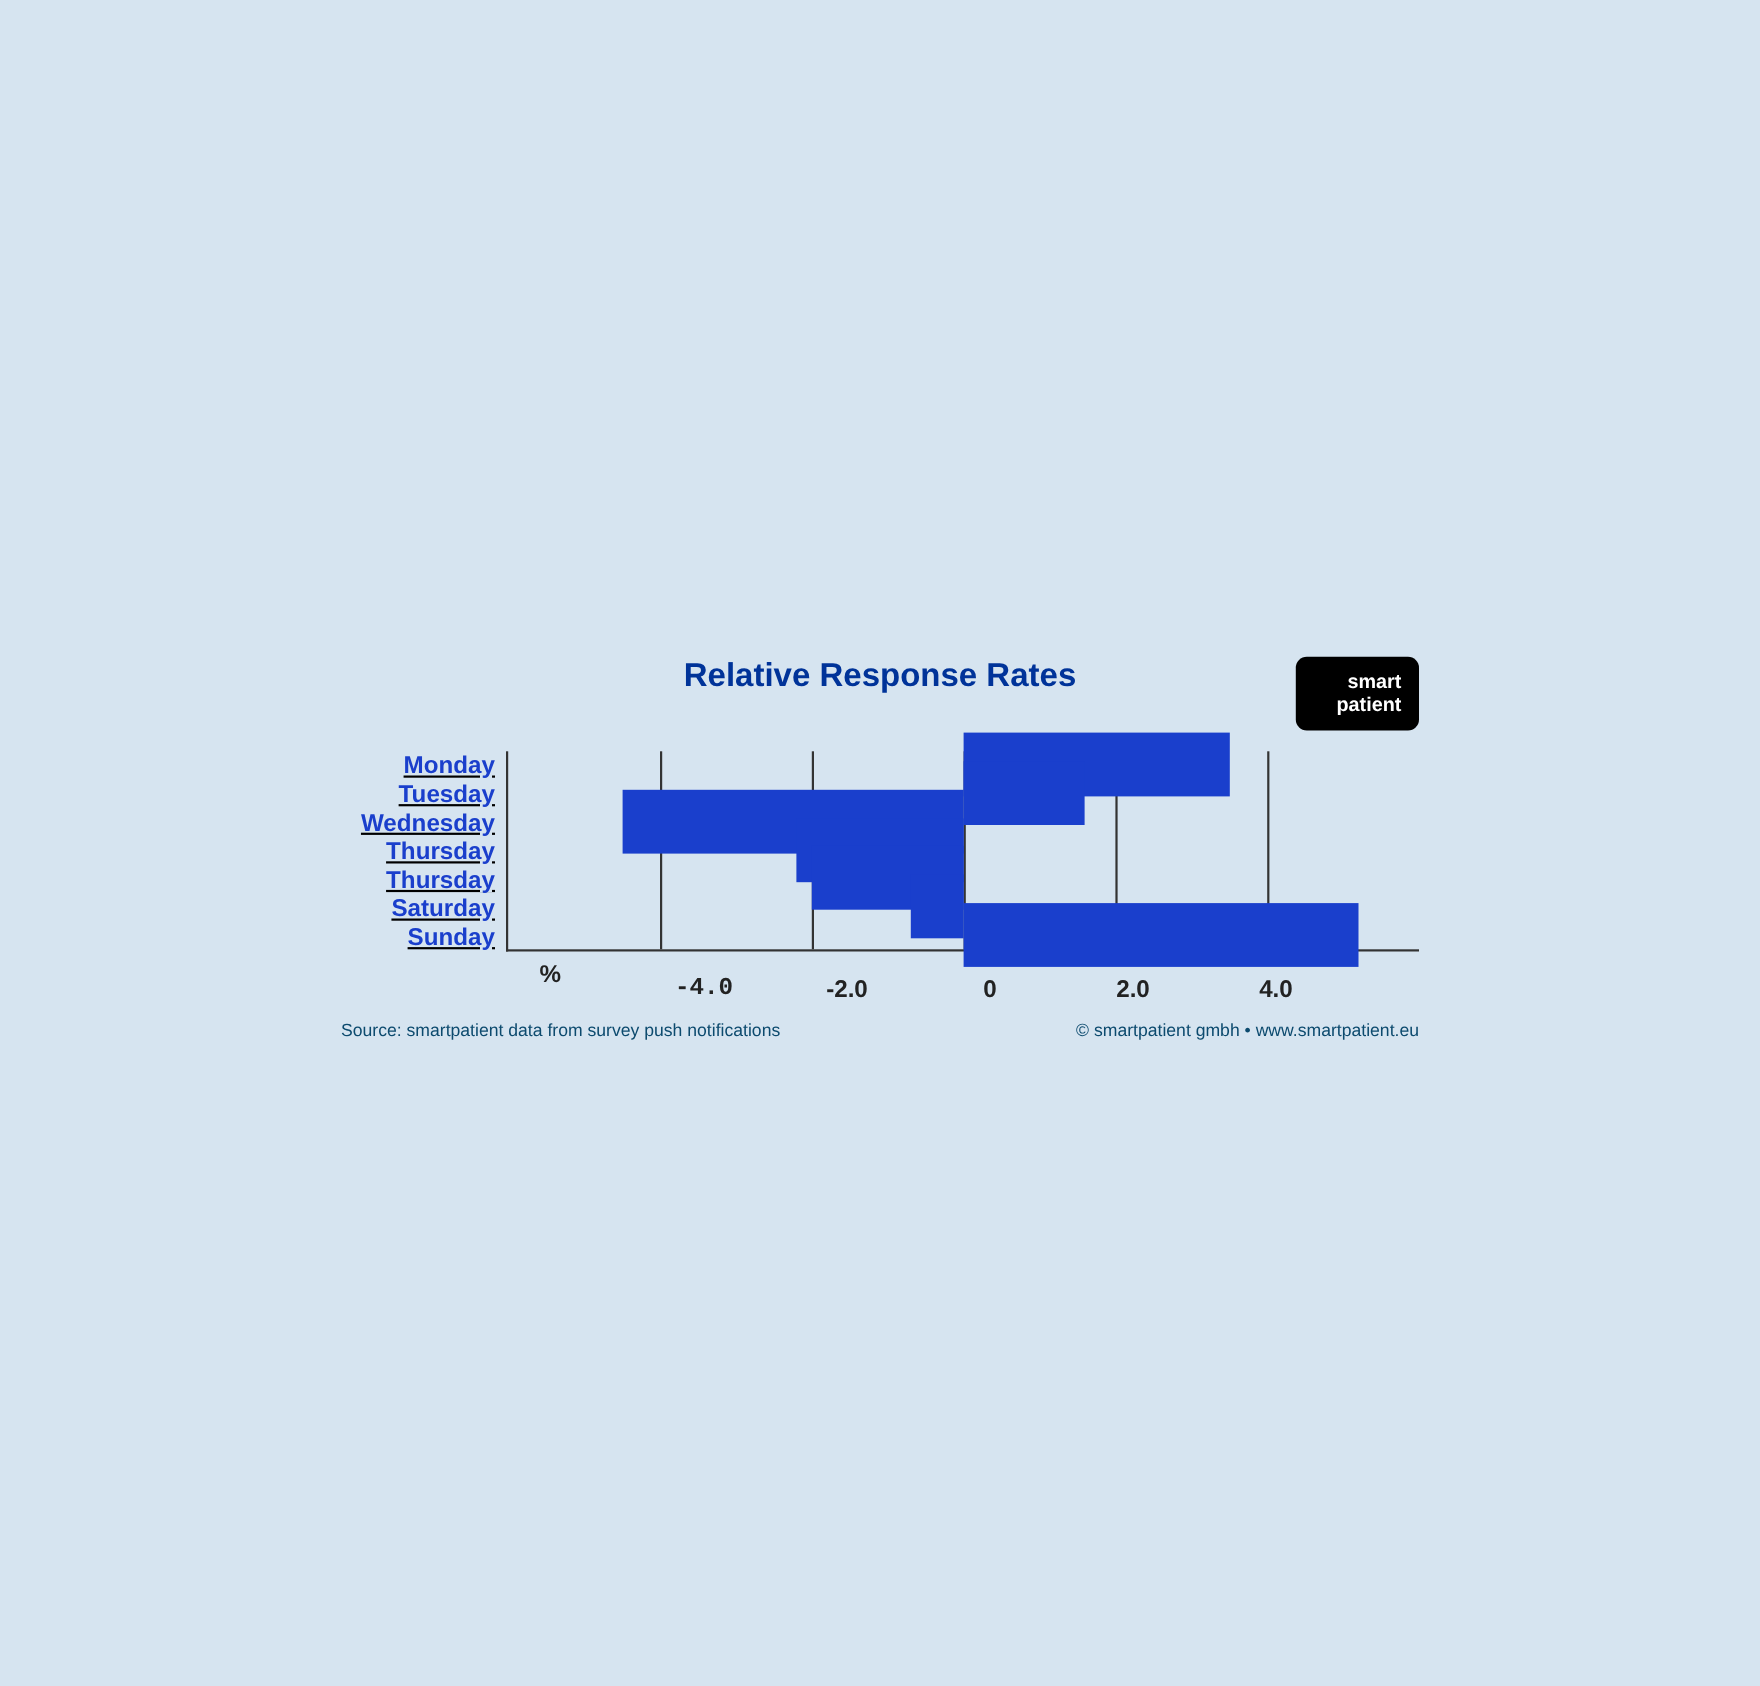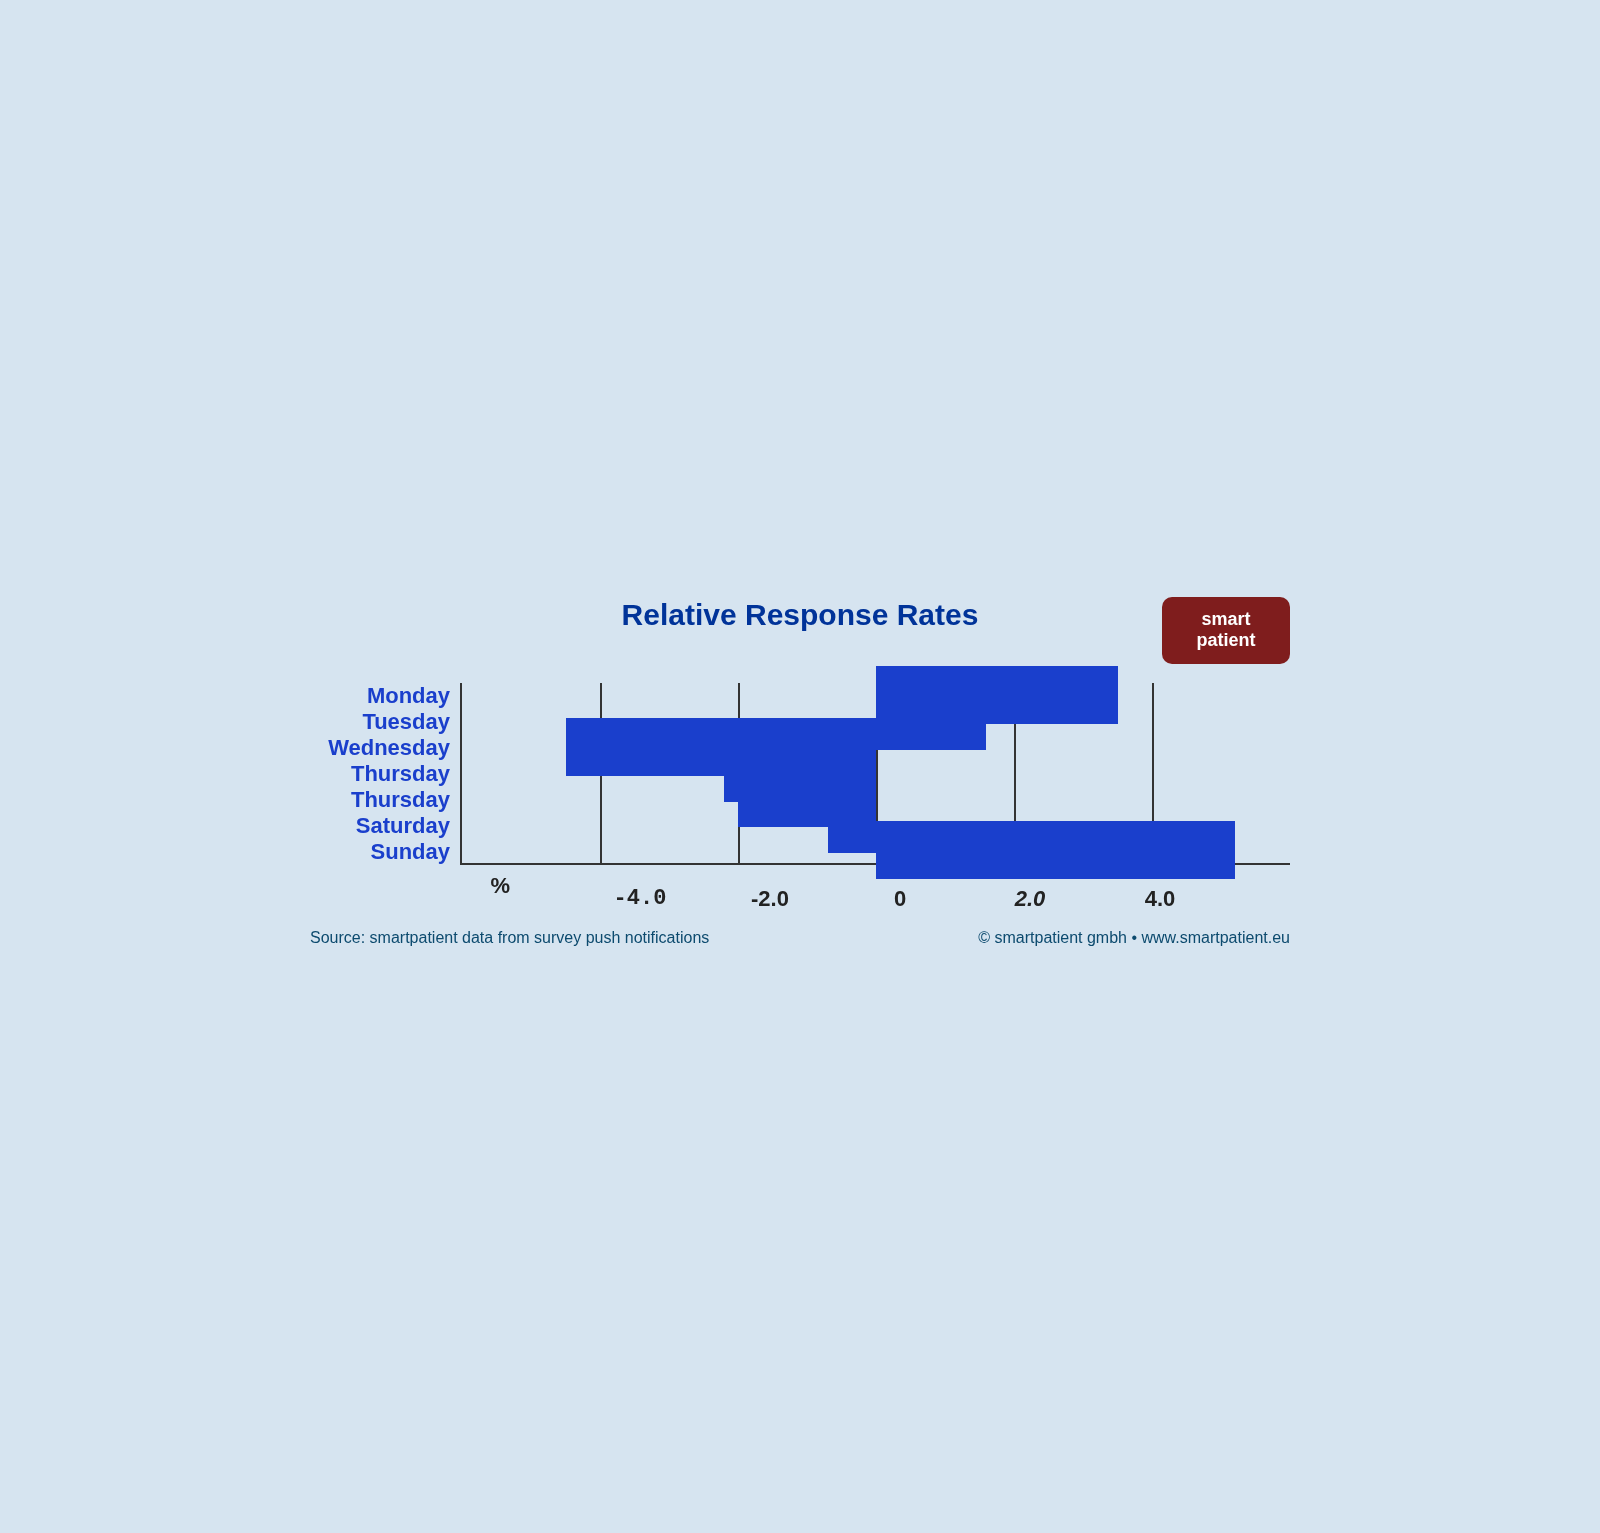--- a/index.html
+++ b/index.html
@@ -34,41 +34,42 @@
       font-size: 30px;
       font-weight: 900;
       line-height: 1.2;
       flex: 1;
     }
 
     .logo {
       position: absolute;
       right: 0;
       top: 0;
-      background: #7f1d1d;
+      background: #000000;
       border-radius: 10px;
       padding: 12px 16px;
       color: white;
       font-size: 18px;
       font-weight: bold;
-      text-align: center;
+      text-align: right;
       line-height: 1.2;
-      width: 128px;
+      width: 112px;
     }
 
     .chart-area {
       display: flex;
       flex-direction: column;
       margin-bottom: 30px;
     }
 
     .chart-container {
       display: flex;
       flex-direction: row;
       align-items: stretch;
+      text-decoration: underline;
     }
 
     .y-labels {
       display: flex;
       flex-direction: column;
       justify-content: space-around;
       width: 150px;
       padding-right: 10px;
     }
 
@@ -209,21 +210,21 @@
           </div>
       </div>
     </div>
 
     <div style="display:flex; flex-direction:row; margin-left:160px; padding-top:8px; align-items:center;">
       <div class="pct-label" style="width:40px; text-align:right; margin-right:0;">%</div>
       <div id="x-axis-labels" style="flex:1; display:flex; position:relative;">
           <div class="x-label" style="position: absolute; left: 16.6667%; transform: translateX(-50%); top: 0px; font-family: Liberation Mono, monospace;">-4.0</div>
           <div class="x-label" style="position: absolute; left: 33.3333%; transform: translateX(-50%); top: 0px;">-2.0</div>
           <div class="x-label" style="position: absolute; left: 50%; transform: translateX(-50%); top: 0px;">0</div>
-          <div class="x-label" style="position: absolute; left: 66.6667%; transform: translateX(-50%); top: 0px; font-style: italic;">2.0</div>
+          <div class="x-label" style="position: absolute; left: 66.6667%; transform: translateX(-50%); top: 0px;">2.0</div>
           <div class="x-label" style="position: absolute; left: 83.3333%; transform: translateX(-50%); top: 0px;">4.0</div>
         </div>
     </div>
   </div>
 
   <div class="footer">
     <span>Source: smartpatient data from survey push notifications</span>
     <span>© smartpatient gmbh • www.smartpatient.eu</span>
   </div>
 </div>

